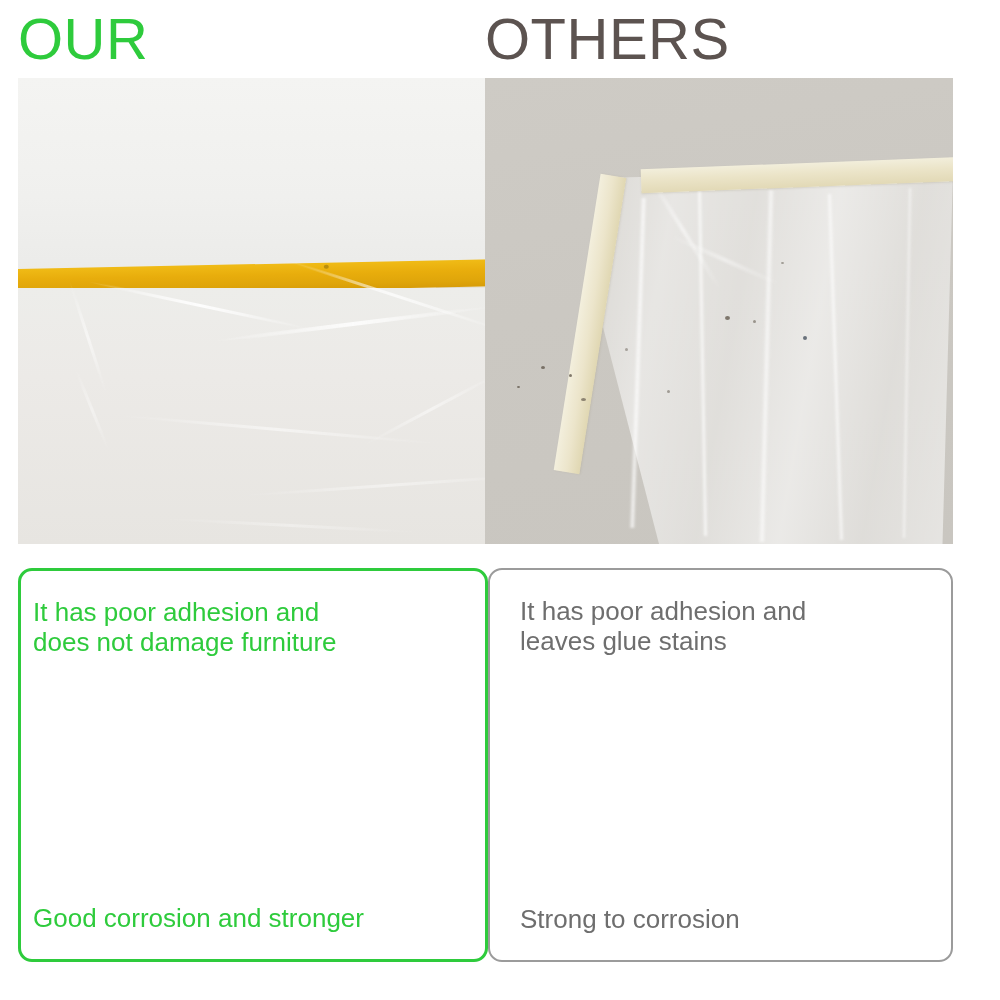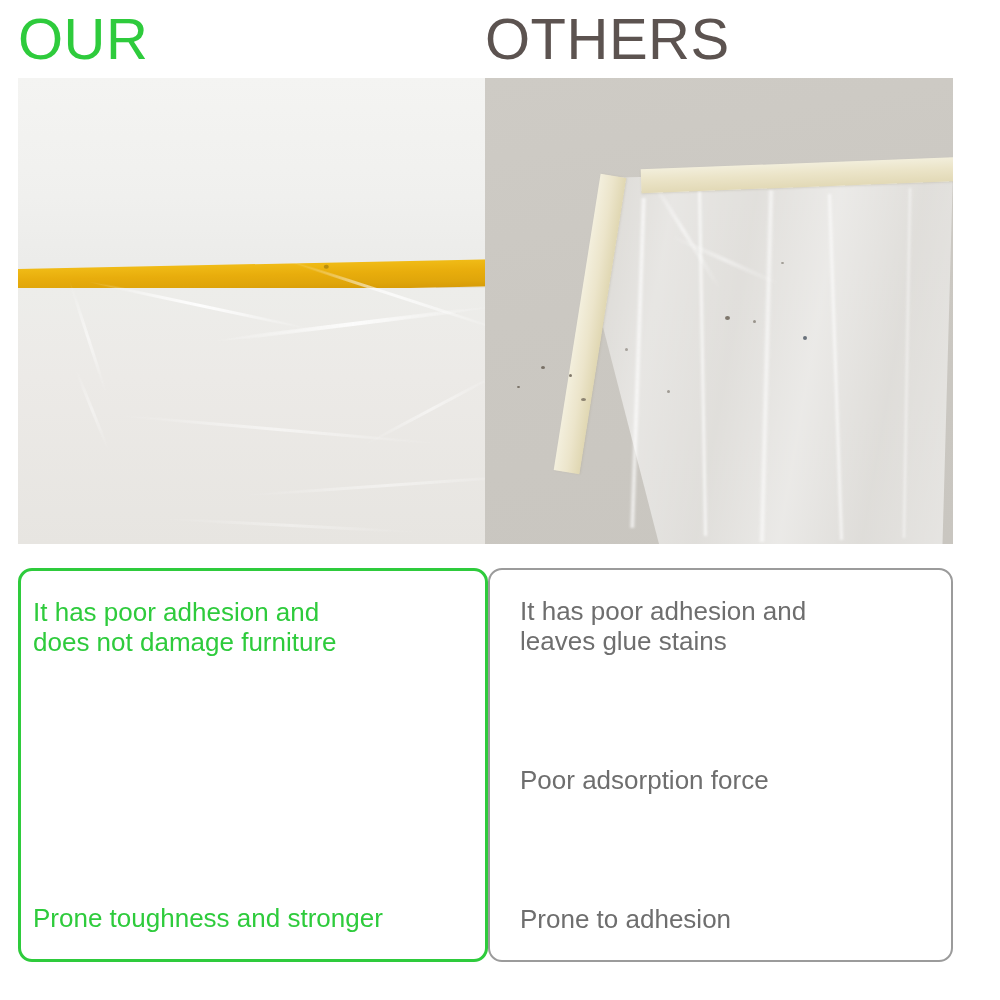--- a/index.html
+++ b/index.html
@@ -236,21 +236,21 @@
         <div class="crease cr7"></div>
         <div class="crease cr8"></div>
         <div class="crease cr9"></div>
         <div class="crease cr10"></div>
       </div>
     </div>
 
     <div class="features features-our">
       <div class="feature-item">It has poor adhesion and
 does not damage furniture</div>
-      <div class="feature-item">Prone toughness and stronger</div>
+      <div class="feature-item">Good corrosion and stronger</div>
     </div>
   </div>
 
   <div class="col col-right">
 
     <div class="heading heading-others">OTHERS</div>
 
     <div class="photo photo-others">
       <div class="oth-film"></div>
 
@@ -273,18 +273,17 @@
       <div class="speck sp6"></div>
       <div class="speck sp7"></div>
       <div class="speck sp8"></div>
       <div class="speck sp9"></div>
       <div class="speck sp10"></div>
     </div>
 
     <div class="features features-others">
       <div class="feature-item">It has poor adhesion and
 leaves glue stains</div>
-      <div class="feature-item">Poor adsorption force</div>
-      <div class="feature-item">Prone to adhesion</div>
+      <div class="feature-item">Strong to corrosion</div>
     </div>
   </div>
 
 </div>
 
 </body></html>

